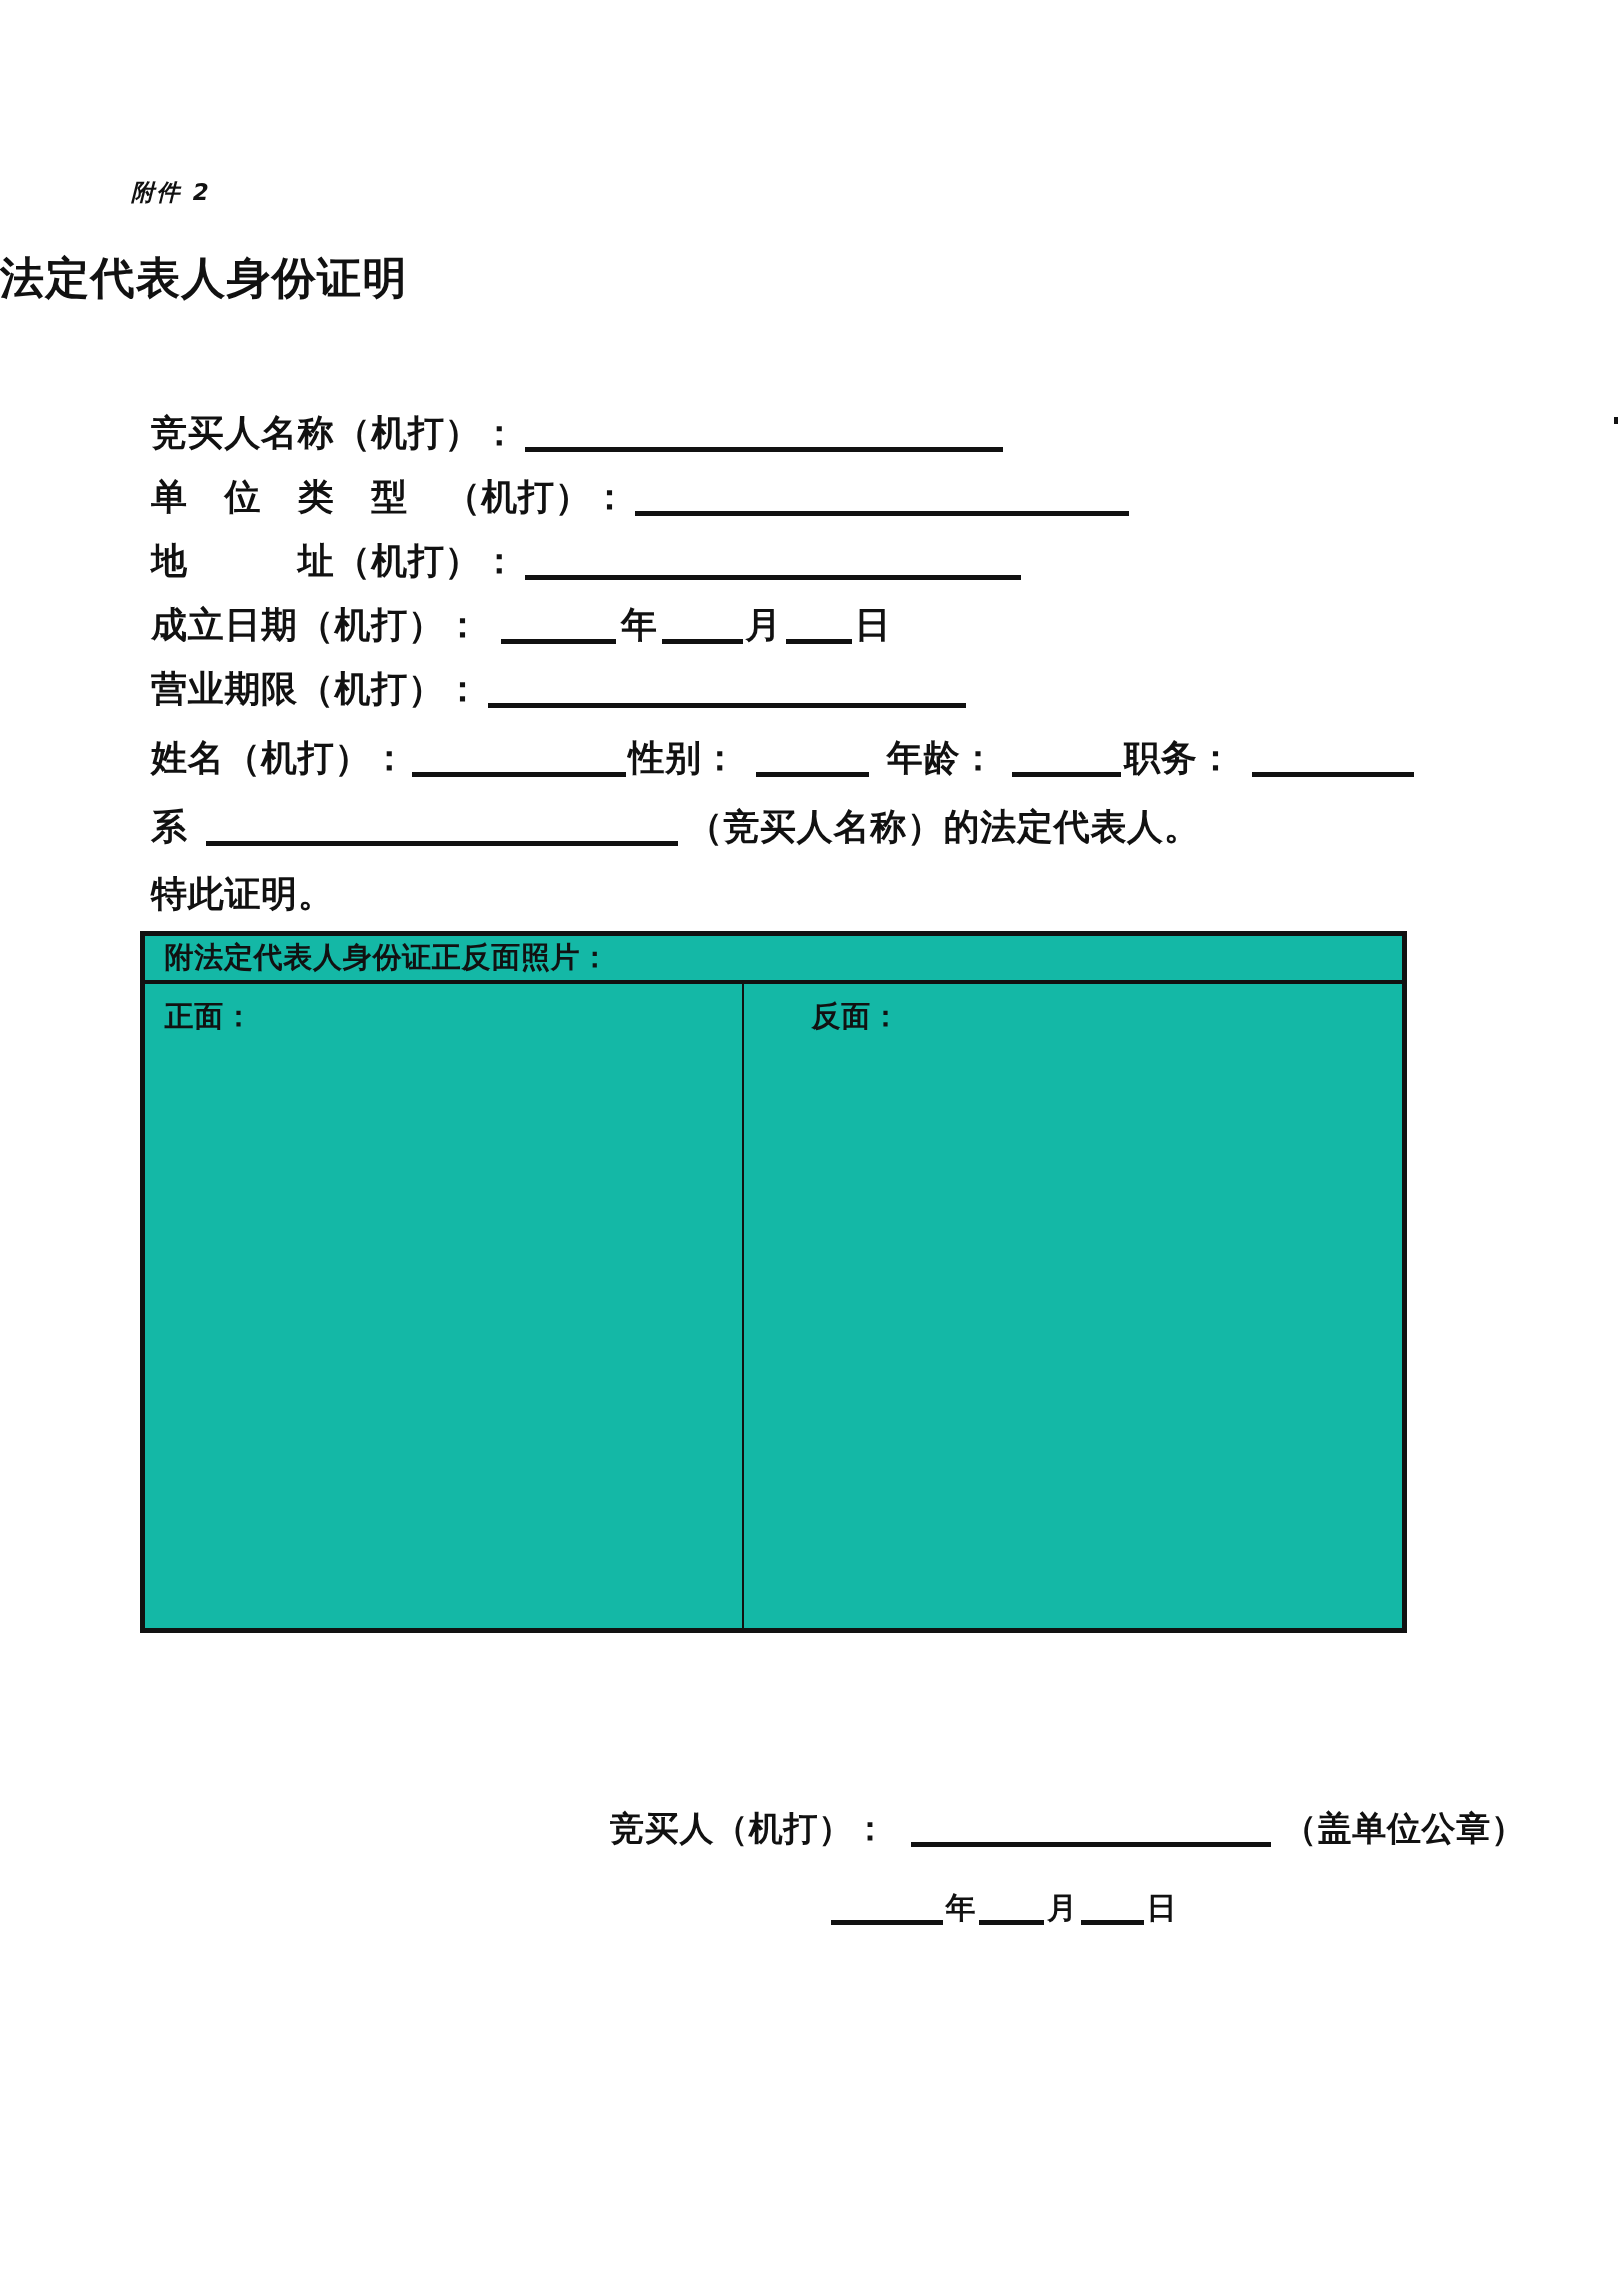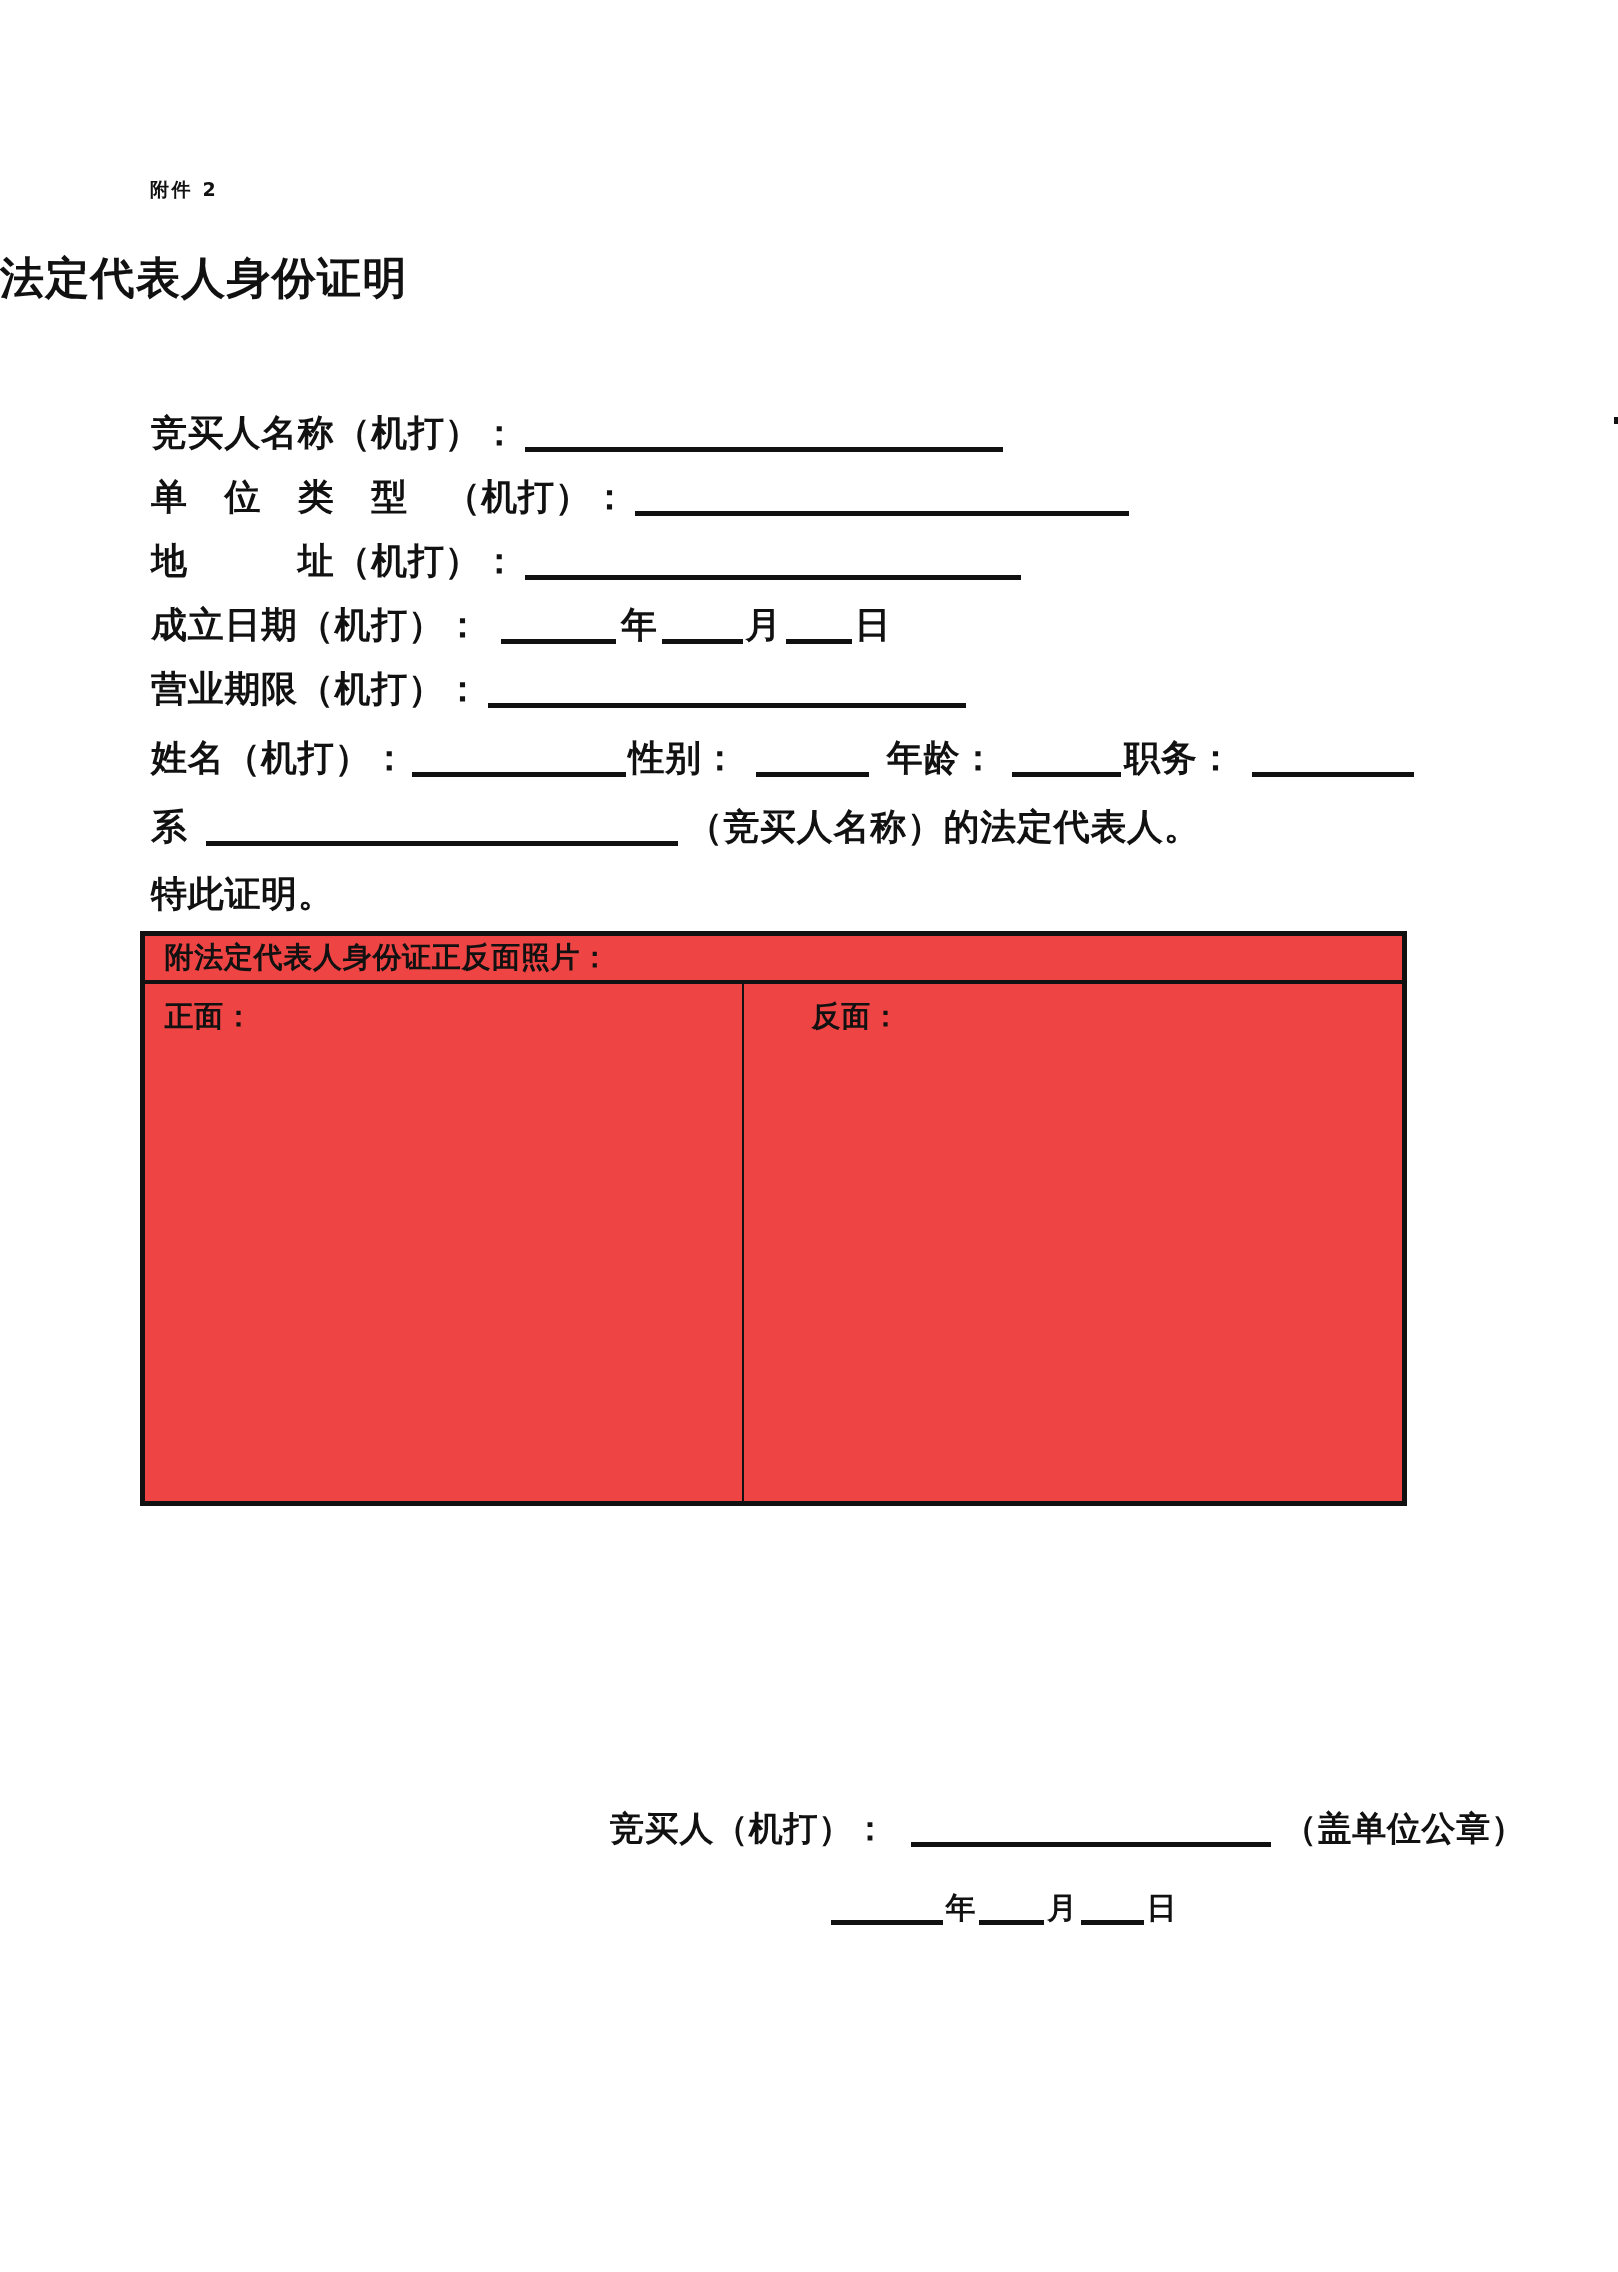--- a/index.html
+++ b/index.html
@@ -5,29 +5,29 @@
   html,body{margin:0;padding:0;background:#fff;}
   .page{
     position:relative;
     width:1618px;height:2273px;
     background:#fff;
     color:#111;
     font-family:"DejaVu Sans","Liberation Sans",sans-serif;
     font-weight:700;
     overflow:hidden;
   }
-  .attach{position:absolute;top:177px;left:150px;font-size:19px;letter-spacing:2.6px;}
+  .attach{position:absolute;top:177px;left:131px;font-size:23px;letter-spacing:2.6px;font-style:italic;}
   .title{position:absolute;top:249px;left:0;width:100%;text-align:left;font-size:44px;letter-spacing:1.3px;}
   .frow{position:absolute;left:151px;font-size:36px;white-space:nowrap;letter-spacing:0.7px;}
   .r1{top:409px;} .r2{top:473px;} .r3{top:537px;} .r4{top:601px;}
   .r5{top:665px;} .r6{top:734px;} .r7{top:803px;} .r8{top:870px;}
   .u{display:inline-block;border-bottom:5.2px solid #111;height:7.8px;vertical-align:-6.5px;margin:0 5.2px 0 6.5px;}
   .u.tight{margin:0 2.6px 0 3.9px;}
-  .idtable{position:absolute;left:140px;top:931px;width:1267px;height:575px;
-    border:5.2px solid #111;box-sizing:border-box;background:#ef4444;}
+  .idtable{position:absolute;left:140px;top:931px;width:1267px;height:702px;
+    border:5.2px solid #111;box-sizing:border-box;background:#14b8a6;}
   .idtable .hdr{height:48px;border-bottom:4.6px solid #111;box-sizing:border-box;
     display:flex;align-items:center;padding-left:19.5px;font-size:29px;letter-spacing:0.7px;}
   .idtable .bodyrow{display:flex;height:calc(100% - 48px);}
   .cell{box-sizing:border-box;font-size:29px;padding:13px 0 0 19.5px;letter-spacing:0.7px;}
   .cell.front{width:599px;border-right:2.6px solid #111;}
   .cell.back{flex:1;padding-left:23.5px;margin-left:44px;}
   .sig{position:absolute;left:610px;top:1806px;font-size:34px;white-space:nowrap;letter-spacing:0.7px;}
   .dateline{position:absolute;left:827px;top:1888px;font-size:30px;white-space:nowrap;}
   .speck{position:absolute;left:1614px;top:417px;width:4.6px;height:6.5px;background:#111;}
 </style>

